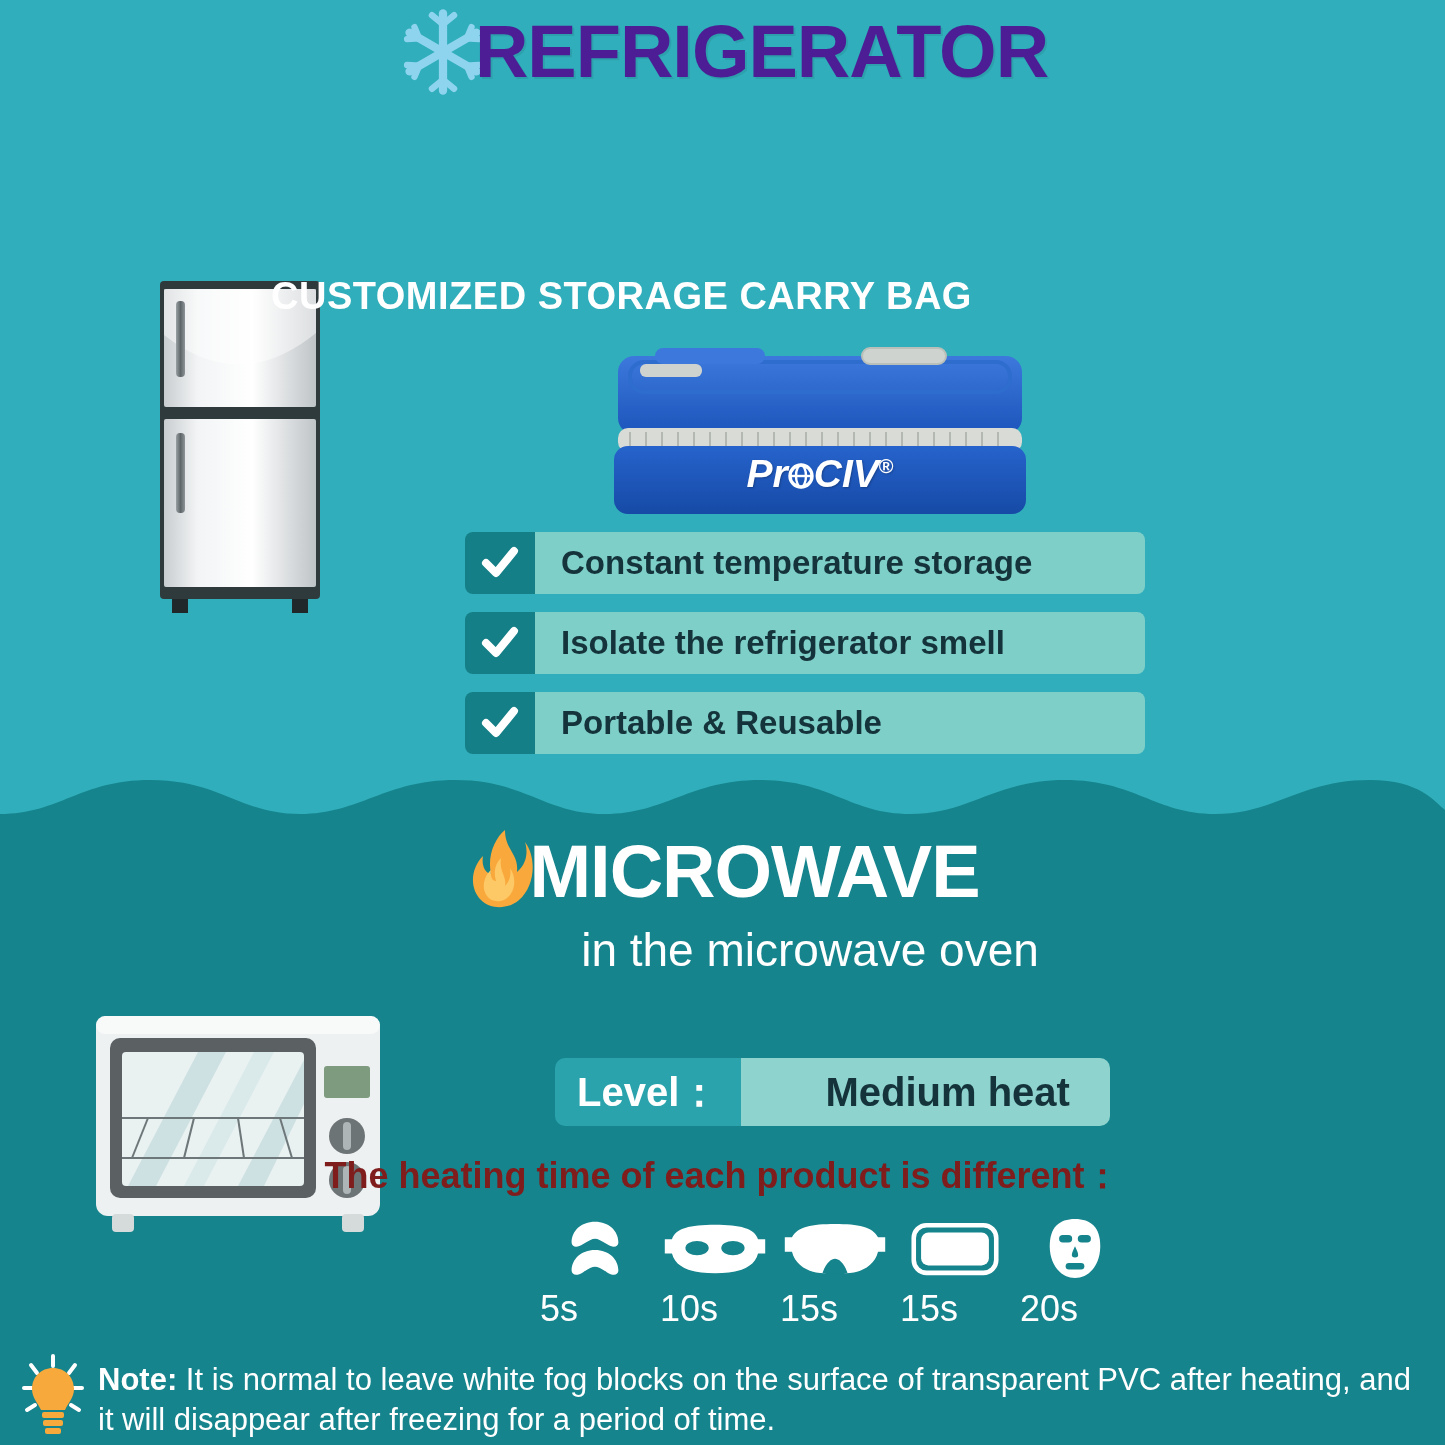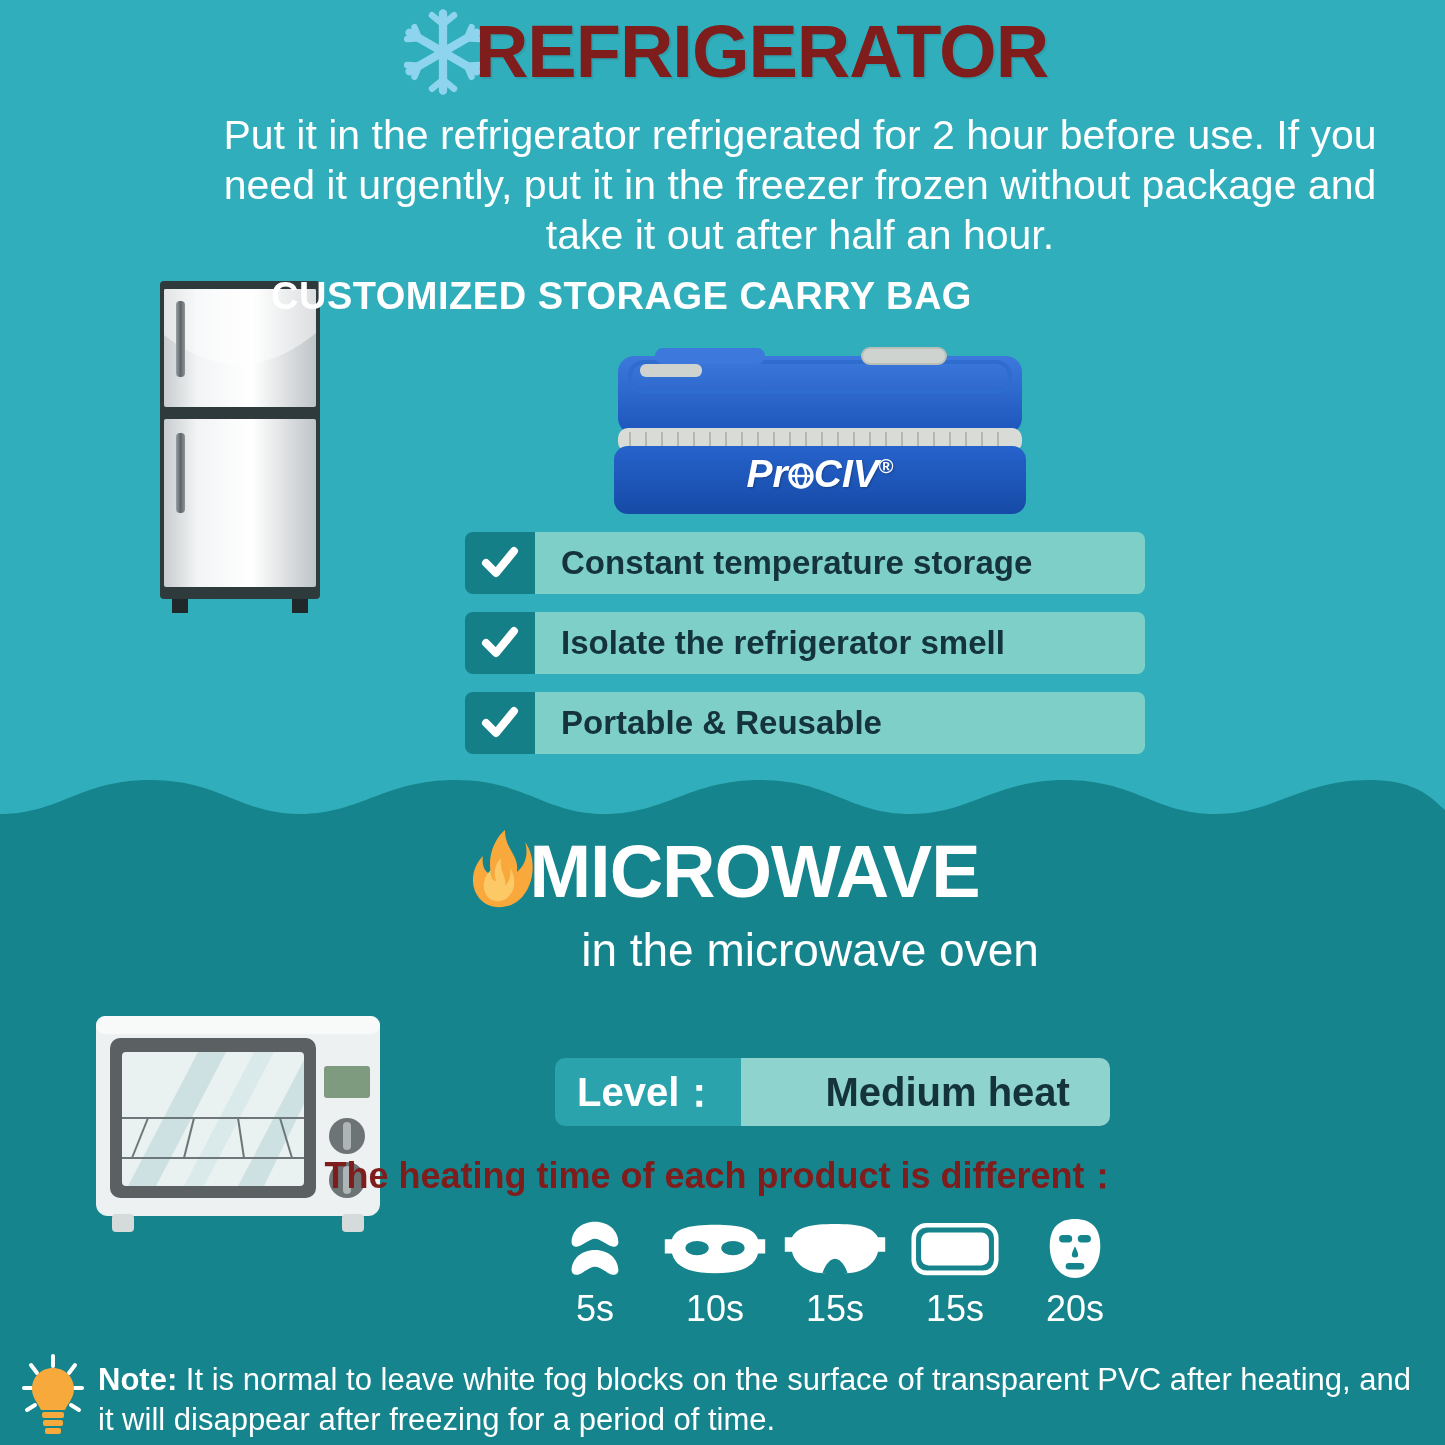--- a/index.html
+++ b/index.html
@@ -30,21 +30,21 @@
   .rf-head{
     position:absolute;left:0;top:6px;width:1445px;height:90px;
     display:flex;align-items:center;justify-content:center;
   }
   .snowflake{
     position:relative;width:92px;height:92px;margin-right:-14px;margin-top:2px;
     z-index:1;
   }
   .rf-title{
     position:relative;z-index:2;
-    font-size:74px;font-weight:bold;color:#7f1d1d;
+    font-size:74px;font-weight:bold;color:#4c1d95;
     letter-spacing:-1px;
     text-shadow:2px 2px 0 rgba(0,0,0,0.07);
   }
 
   .rf-body{
     position:absolute;left:215px;top:110px;width:1170px;
     text-align:center;
     font-size:41px;line-height:1.22;color:#ffffff;font-weight:500;
   }
 
@@ -123,21 +123,21 @@
 
   
   .heat-note{
     position:absolute;left:0;top:1152px;width:1445px;text-align:center;
     font-size:36px;font-weight:bold;color:#7f1d1d;
   }
   .times-row{
     position:absolute;left:540px;top:1218px;width:590px;
     display:flex;justify-content:space-between;align-items:flex-end;
   }
-  .time-item{display:flex;flex-direction:column;align-items:center;width:110px;}
+  .time-item{display:flex;flex-direction:column;width:110px;}
   .time-icon{height:62px;display:flex;align-items:center;justify-content:center;}
   .time-label{
     margin-top:8px;font-size:36px;font-weight:500;color:#ffffff;
   }
 
   
   .note{
     position:absolute;left:22px;top:1352px;width:1410px;
     display:flex;align-items:flex-start;
   }
@@ -176,21 +176,20 @@
               <line x1="24" y1="65" x2="19" y2="77"></line>
             <line x1="76" y1="35" x2="89" y2="36"></line>
               <line x1="76" y1="35" x2="81" y2="23"></line>
           </g>
         </g>
       </svg>
     </span>
     <span class="rf-title">REFRIGERATOR</span>
   </div>
 
-  <div class="rf-body">Put it in the refrigerator refrigerated for 2 hour before use. If you need it urgently, put it in the freezer frozen without package and take it out after half an hour.</div>
 
   <div class="fridge">
     <svg viewBox="0 0 180 340" width="180" height="340">
       <defs>
         <linearGradient id="doorG" x1="0" y1="0" x2="1" y2="0">
           <stop offset="0%" stop-color="#c9cdcf"></stop>
           <stop offset="22%" stop-color="#f2f4f5"></stop>
           <stop offset="58%" stop-color="#ffffff"></stop>
           <stop offset="100%" stop-color="#bfc4c7"></stop>
         </linearGradient>

